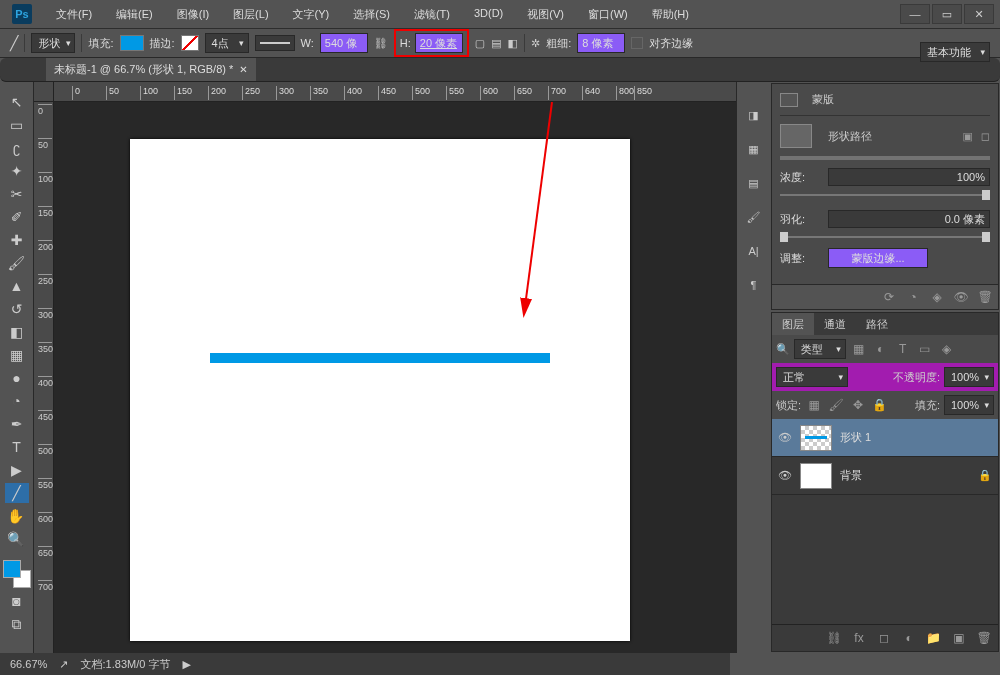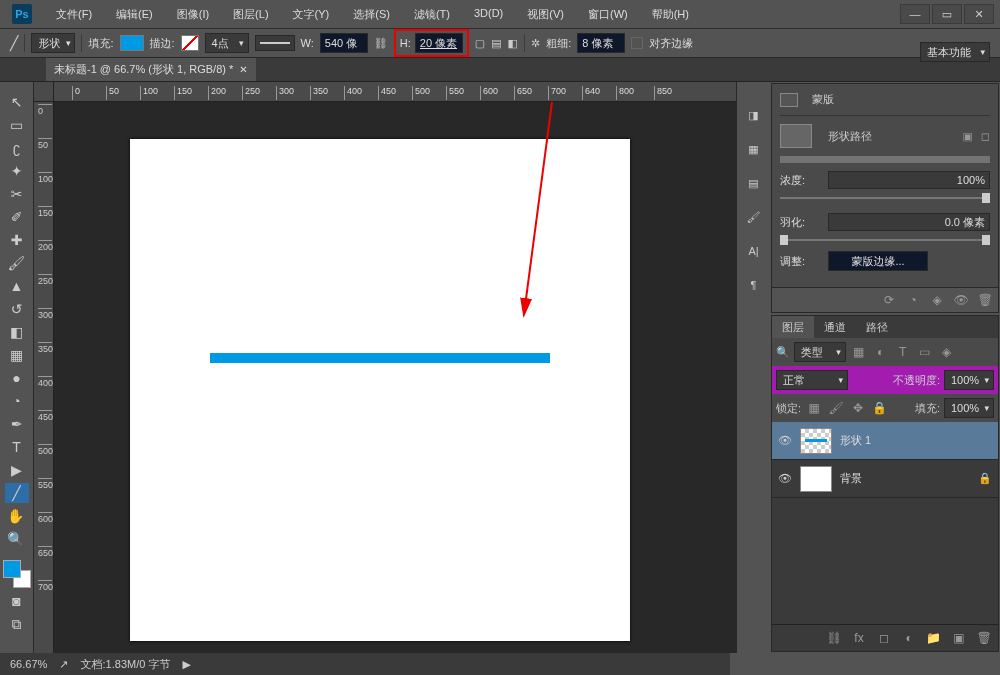--- a/index.html
+++ b/index.html
@@ -5,28 +5,28 @@
 * { margin: 0; padding: 0; box-sizing: border-box; font-family: "Microsoft YaHei", Arial, sans-serif; }
 body { background: #535353; width: 1000px; height: 675px; overflow: hidden; color: #ccc; font-size: 11px; position: relative; }
 .titlebar { height: 28px; background: #535353; display: flex; align-items: center; padding: 0 12px; }
 .ps-logo { width: 20px; height: 20px; background: #0a3c5e; color: #2da4e0; display: flex; align-items: center; justify-content: center; font-weight: bold; font-size: 11px; border-radius: 2px; margin-right: 14px; }
 .menu { display: flex; gap: 4px; }
 .menu-item { padding: 0 10px; color: #ddd; cursor: default; }
 .window-controls { position: absolute; right: 6px; top: 4px; display: flex; gap: 2px; }
 .window-btn { width: 30px; height: 20px; display:flex; align-items:center; justify-content:center; color:#ccc; border:1px solid #3a3a3a; background:#4a4a4a;}
 .options-bar { height: 30px; background: #535353; border-top: 1px solid #2d2d2d; border-bottom:1px solid #282828; display: flex; align-items: center; padding: 0 10px; gap: 6px; }
 .opt-label { color: #ddd; }
-.opt-input { background: #0f172a; border: 1px solid #282828; color: #ddd; height: 20px; padding: 0 4px; font-size: 11px; }
+.opt-input { background: #8b5cf6; border: 1px solid #282828; color: #ddd; height: 20px; padding: 0 4px; font-size: 11px; }
 .opt-dropdown { background: #3a3a3a; border: 1px solid #282828; color: #ddd; height: 20px; padding: 0 14px 0 6px; display:flex; align-items:center; position:relative; }
 .opt-dropdown::after{content:"▾"; position:absolute; right:4px; font-size:9px;}
 .color-swatch { width: 24px; height: 16px; border: 1px solid #777; }
 .blue { background: #0099e5; }
 .stroke-swatch { width: 18px; height: 16px; background: linear-gradient(135deg, #fff 0%, #fff 45%, #e00 45%, #e00 55%, #fff 55%); border: 1px solid #777; }
 .highlight-box { border: 2px solid #e00; padding: 2px 4px; display:flex; align-items:center; gap:4px;}
-.tab-bar { height: 24px; background: #3a3a3a; display: flex; align-items: center; padding-left: 46px; border-bottom:1px solid #222; }
+.tab-bar { height: 24px; background: #3a3a3a; display: flex; align-items: center; padding-left: 46px; border-bottom:1px solid #222;border-radius:6px; }
 .doc-tab { background: #535353; padding: 4px 8px; color: #ddd; display:flex; align-items:center; gap:6px;}
 .workspace { display: flex; height: calc(675px - 28px - 30px - 24px - 22px); }
 .toolbox { width: 34px; background: #535353; display: flex; flex-direction: column; align-items: center; padding-top: 10px; gap: 3px; border-right: 1px solid #282828; }
 .tool { width: 24px; height: 20px; display: flex; align-items: center; justify-content: center; color: #ccc; cursor: default; font-size:14px;}
 .tool.active { background: #2d6ea8; }
 .tool-colors { margin-top: 8px; position: relative; width: 28px; height: 28px; }
 .fg-color { position: absolute; width: 18px; height: 18px; background: #0099e5; border: 1px solid #aaa; top: 0; left: 0; }
 .bg-color { position: absolute; width: 18px; height: 18px; background: #fff; border: 1px solid #aaa; bottom: 0; right: 0; }
 .canvas-area { flex: 1; background: #282828; position: relative; display:flex; flex-direction:column;}
 .ruler-h { height: 20px; background: #4a4a4a; border-bottom: 1px solid #222; display:flex; overflow:hidden;}
@@ -184,21 +184,21 @@
           <div class="ruler-tick" style="left: 256px;">350</div>
           <div class="ruler-tick" style="left: 290px;">400</div>
           <div class="ruler-tick" style="left: 324px;">450</div>
           <div class="ruler-tick" style="left: 358px;">500</div>
           <div class="ruler-tick" style="left: 392px;">550</div>
           <div class="ruler-tick" style="left: 426px;">600</div>
           <div class="ruler-tick" style="left: 460px;">650</div>
           <div class="ruler-tick" style="left: 494px;">700</div>
           <div class="ruler-tick" style="left: 528px;">640</div>
           <div class="ruler-tick" style="left: 562px;">800</div>
-          <div class="ruler-tick" style="left: 600px;">850</div>
+          <div class="ruler-tick" style="left: 580px;">850</div>
         </div>
     </div>
     <div class="canvas-body">
       <div class="ruler-v" id="v-ruler">
           <div class="ruler-vtick" style="top: 2px;">0</div>
           <div class="ruler-vtick" style="top: 36px;">50</div>
           <div class="ruler-vtick" style="top: 70px;">100</div>
           <div class="ruler-vtick" style="top: 104px;">150</div>
           <div class="ruler-vtick" style="top: 138px;">200</div>
           <div class="ruler-vtick" style="top: 172px;">250</div>
@@ -237,21 +237,21 @@
     <div class="dock-icon">¶</div>
   </div>
 
   <div class="panels">
     <div class="panel">
       <div class="panel-body">
         <div class="prop-row">
           <span class="mask-icon-small"></span>
           <span>蒙版</span>
         </div>
-        <div class="prop-row" style="border-top:1px solid #333; border-bottom:7px solid #737373; padding:8px 0;">
+        <div class="prop-row" style="border-top:1px solid #333; border-bottom:4px solid #737373; padding:8px 0;">
           <span class="path-icon-small"></span>
           <span style="flex:1;">形状路径</span>
           <span style="color:#999;">▣</span>
           <span style="color:#999;">◻</span>
         </div>
         <div class="prop-row">
           <span class="prop-label">浓度:</span>
           <input class="prop-input" style="width: 60px;" value="100%">
         </div>
         <div class="slider"></div>

